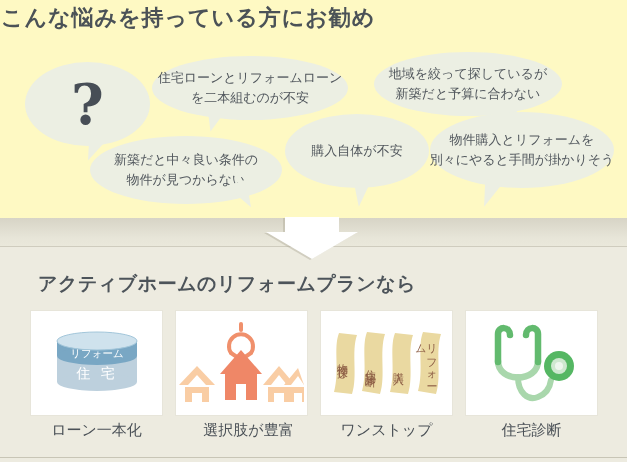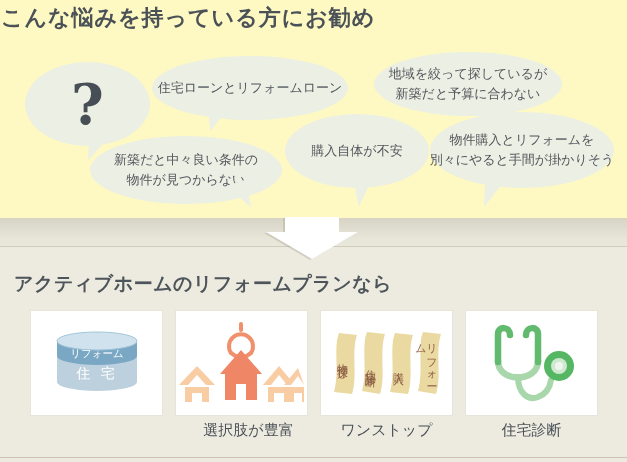--- a/index.html
+++ b/index.html
@@ -2,21 +2,21 @@
 <html><head>
 <meta charset="utf-8">
 <style>
   html,body{margin:0;padding:0;}
   body{font-family:"DejaVu Sans","Liberation Sans",sans-serif;}
   .page{position:relative;width:627px;height:462px;background:#fef9c3;overflow:hidden;}
 
   
   .h-serif{font-family:"DejaVu Serif","Liberation Serif",serif;font-weight:bold;color:#4b5257;}
   .h1{position:absolute;left:1px;top:3px;font-size:22px;letter-spacing:1px;}
-  .h2{position:absolute;left:14px;top:271px;font-size:19px;letter-spacing:0.5px;color:#4d545a;}
+  .h2{position:absolute;left:38px;top:271px;font-size:19px;letter-spacing:0.5px;color:#4d545a;}
 
   
   .bubble{position:absolute;background:#ecefe3;border-radius:50%;display:flex;flex-direction:column;
           align-items:center;justify-content:center;text-align:center;color:#51575d;
           font-size:13px;line-height:1.55;}
   .bubble .ln{white-space:nowrap;}
   .qmark{font-family:"DejaVu Serif","Liberation Serif",serif;font-weight:bold;font-size:56px;color:#474e56;line-height:1;}
   .tail{position:absolute;width:0;height:0;border-style:solid;border-color:#ecefe3 transparent transparent transparent;}
 
   .b-question{left:25px;top:62px;width:125px;height:84px;}
@@ -69,20 +69,21 @@
 
   <div>
     <div class="bubble b-question">
       <span class="qmark">?</span>
     </div>
     <div class="tail t-question"></div>
 
     <div class="tail t-loan"></div>
     <div class="bubble b-loan">
       <span class="ln">住宅ローンとリフォームローン</span>
+      <span class="ln">を二本組むのが不安</span>
     </div>
 
     <div class="tail t-region"></div>
     <div class="bubble b-region">
       <span class="ln">地域を絞って探しているが</span>
       <span class="ln">新築だと予算に合わない</span>
     </div>
 
     <div class="bubble b-newbuild">
       <span class="ln">新築だと中々良い条件の</span>
@@ -171,17 +172,18 @@
       <path d="M16,40 C16,62 56,62 56,40" fill="none" stroke="#a9d7ac" stroke-width="6.5" stroke-linecap="round"></path>
       <path d="M36,56 C36,72 46,80 56,76 C64,73 68,66 69,59" fill="none" stroke="#a9d7ac" stroke-width="6" stroke-linecap="round"></path>
       <path d="M28,14 C28,5 16,5 16,13 L16,41" fill="none" stroke="#62ba6e" stroke-width="6.5" stroke-linecap="round"></path>
       <path d="M44,14 C44,5 56,5 56,13 L56,41" fill="none" stroke="#62ba6e" stroke-width="6.5" stroke-linecap="round"></path>
       <circle cx="77" cy="45" r="15" fill="#55b763"></circle>
       <circle cx="77" cy="45" r="8" fill="#cfe8d0"></circle>
       <circle cx="77" cy="45" r="4" fill="#eef6ee"></circle>
     </svg>
   </div>
 
+  <div class="card-label lbl1">ローン一本化</div>
   <div class="card-label lbl2">選択肢が豊富</div>
   <div class="card-label lbl3">ワンストップ</div>
   <div class="card-label lbl4">住宅診断</div>
 
 </div>
 
 </body></html>

